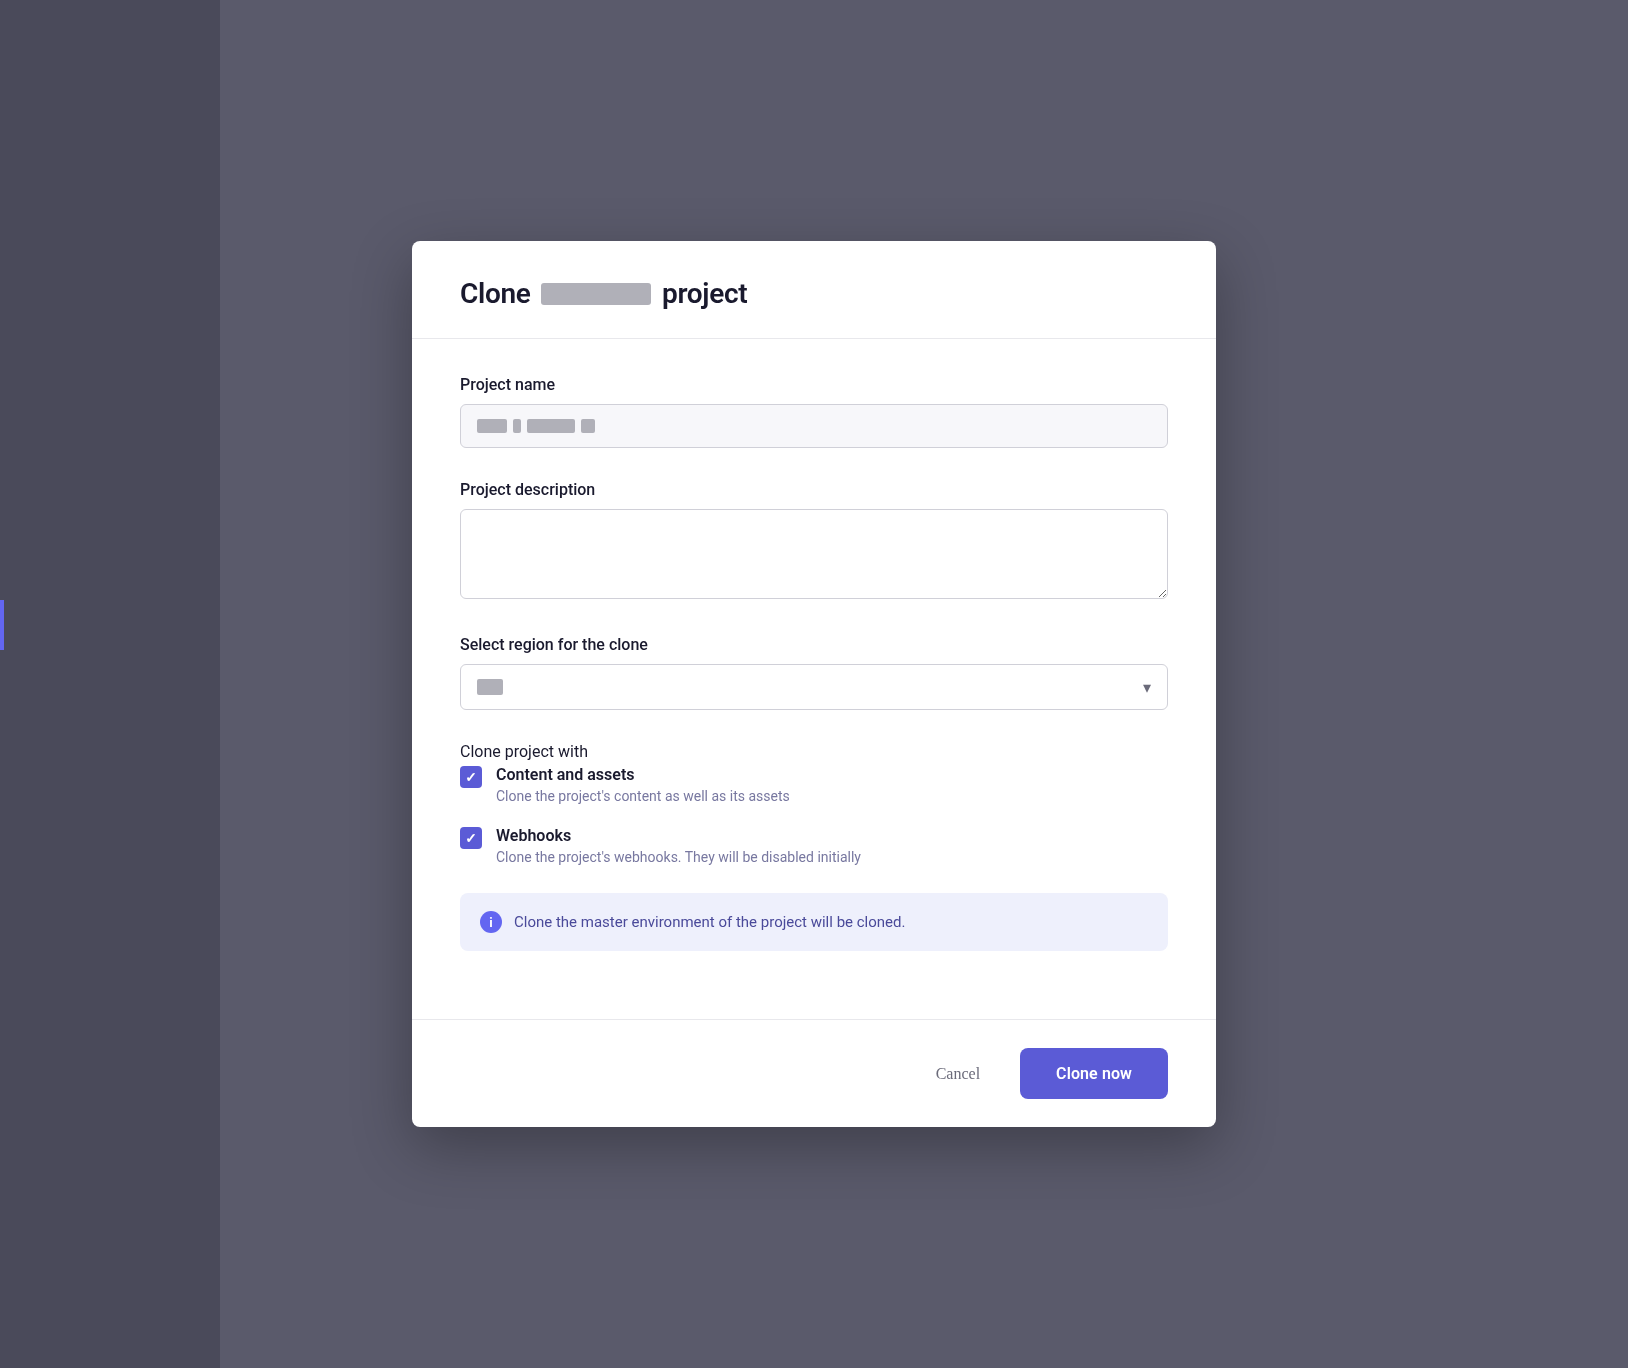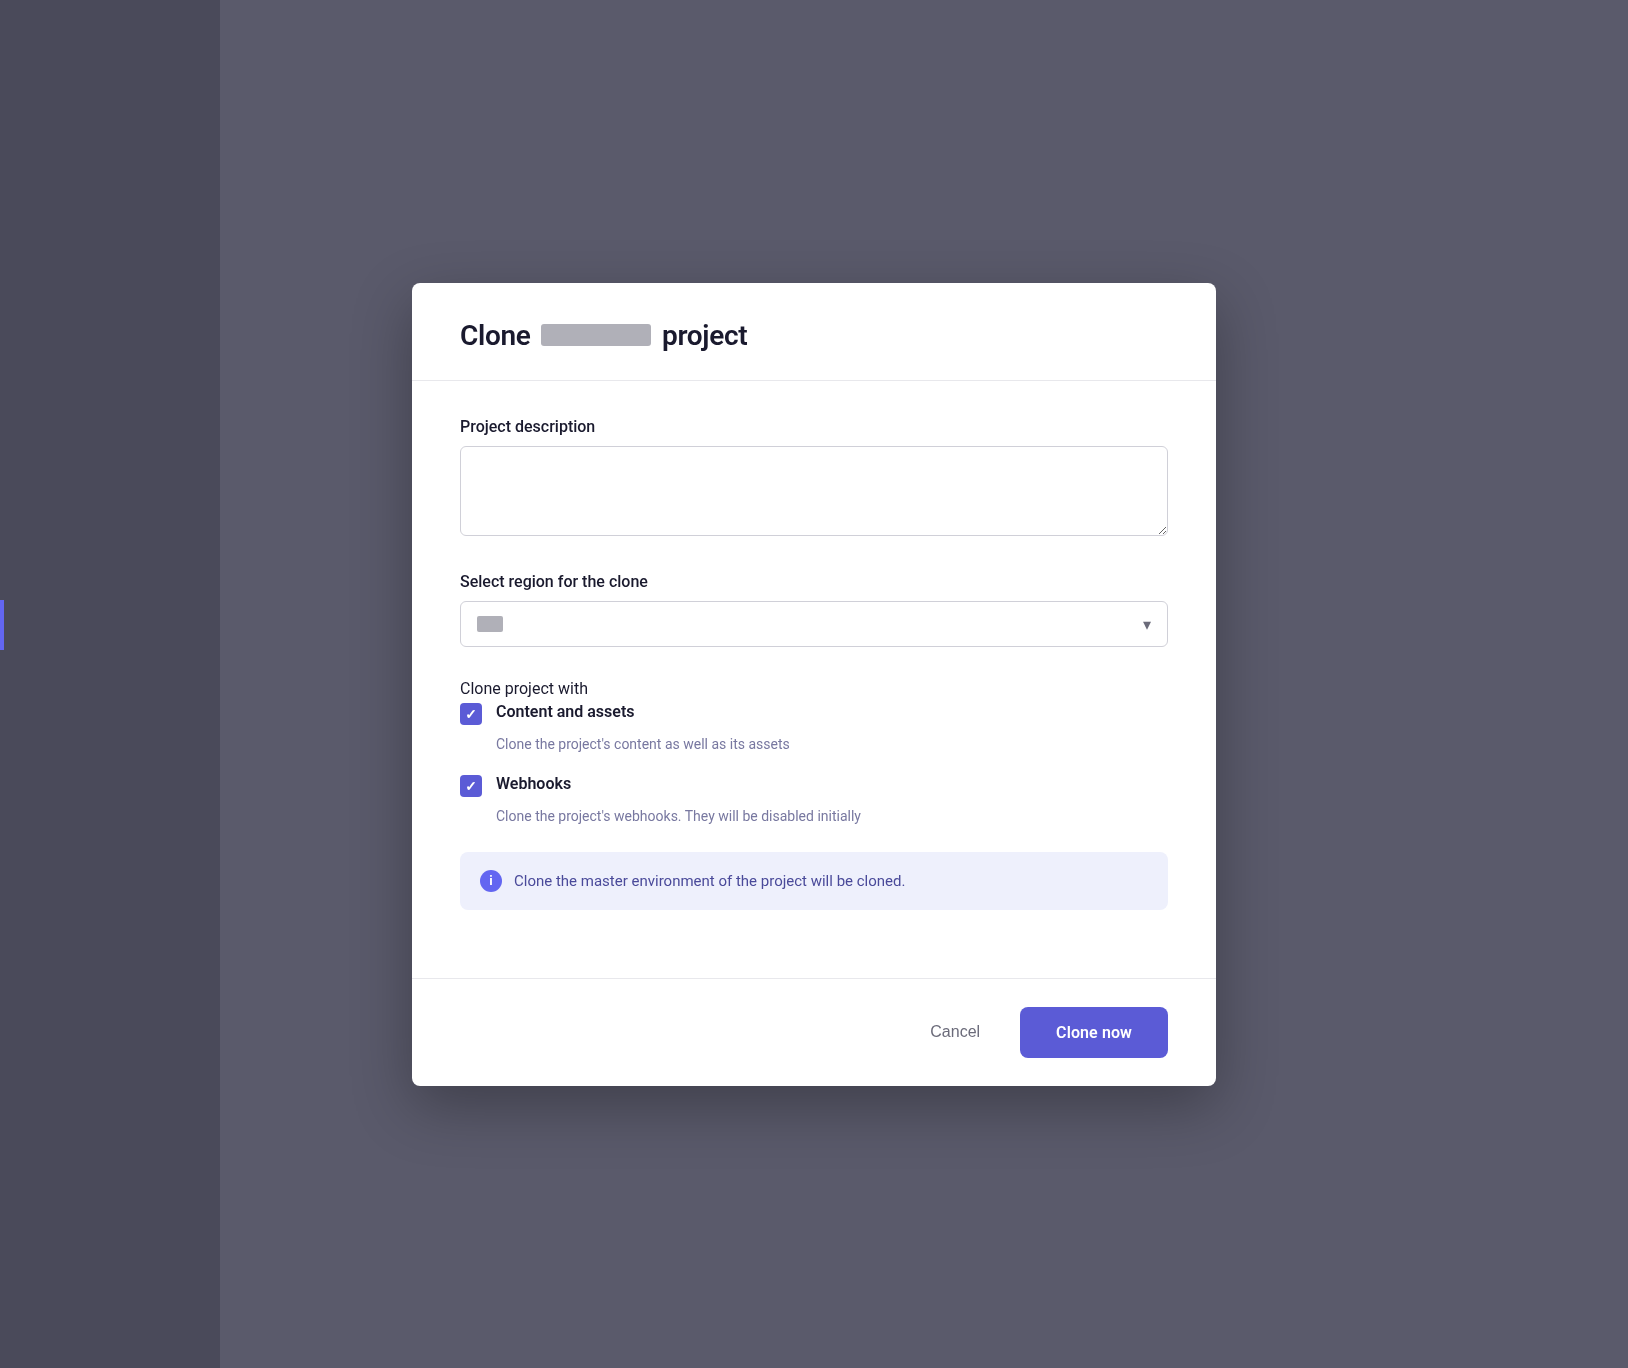--- a/index.html
+++ b/index.html
@@ -173,21 +173,21 @@
 
     .checkbox-check {
       color: white;
       font-size: 14px;
       font-weight: 700;
     }
 
     .checkbox-content {
       display: flex;
       flex-direction: column;
-      gap: 15px;
+      gap: 4px;
     }
 
     .checkbox-label {
       font-size: 16px;
       font-weight: 600;
       color: #1a1a2e;
     }
 
     .checkbox-description {
       font-size: 14px;
@@ -232,21 +232,21 @@
     }
 
     .btn-cancel {
       background: transparent;
       border: none;
       padding: 14px 24px;
       font-size: 16px;
       color: #6b6b7a;
       cursor: pointer;
       border-radius: 6px;
-      font-family: Liberation Sans, sans-serif;
+      font-family: Liberation Serif, serif;
     }
 
     .btn-clone {
       background: #5b5bd6;
       color: white;
       border: none;
       padding: 16px 36px;
       font-size: 16px;
       font-weight: 600;
       border-radius: 8px;
@@ -296,20 +296,29 @@
     <div class="modal-header">
       <h2 class="modal-title">
         <span>Clone</span>
         <span class="redacted"></span>
         <span>project</span>
       </h2>
     </div>
 
     <div class="modal-body">
 
+      <div class="form-group">
+        <label class="form-label">Project name</label>
+        <div class="form-input-redacted">
+          <span class="redacted-block" style="width:30px;"></span>
+          <span class="redacted-block" style="width:8px;"></span>
+          <span class="redacted-block" style="width:48px;"></span>
+          <span class="redacted-block" style="width:14px;"></span>
+        </div>
+      </div>
 
       <div class="form-group">
         <label class="form-label">Project description</label>
         <textarea class="form-textarea" placeholder="" style=""></textarea>
       </div>
 
       <div class="form-group">
         <label class="form-label">Select region for the clone</label>
         <div class="form-select-wrapper">
           <div class="select-redacted-content">

